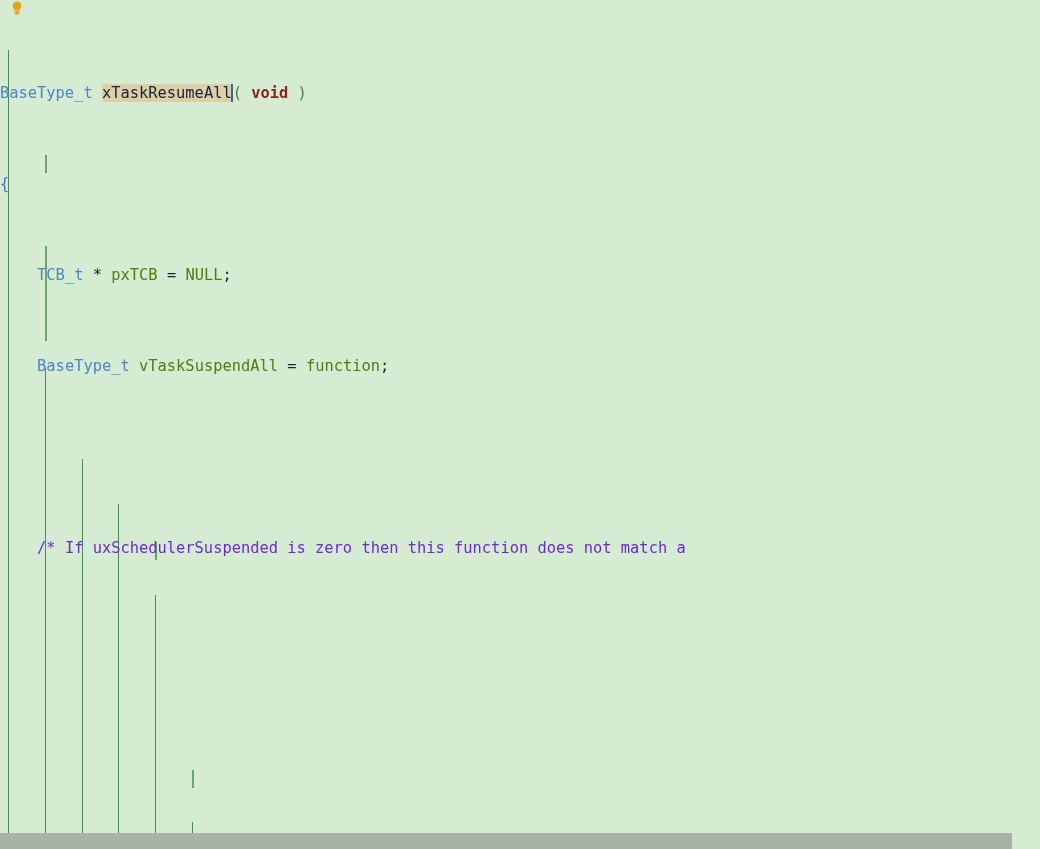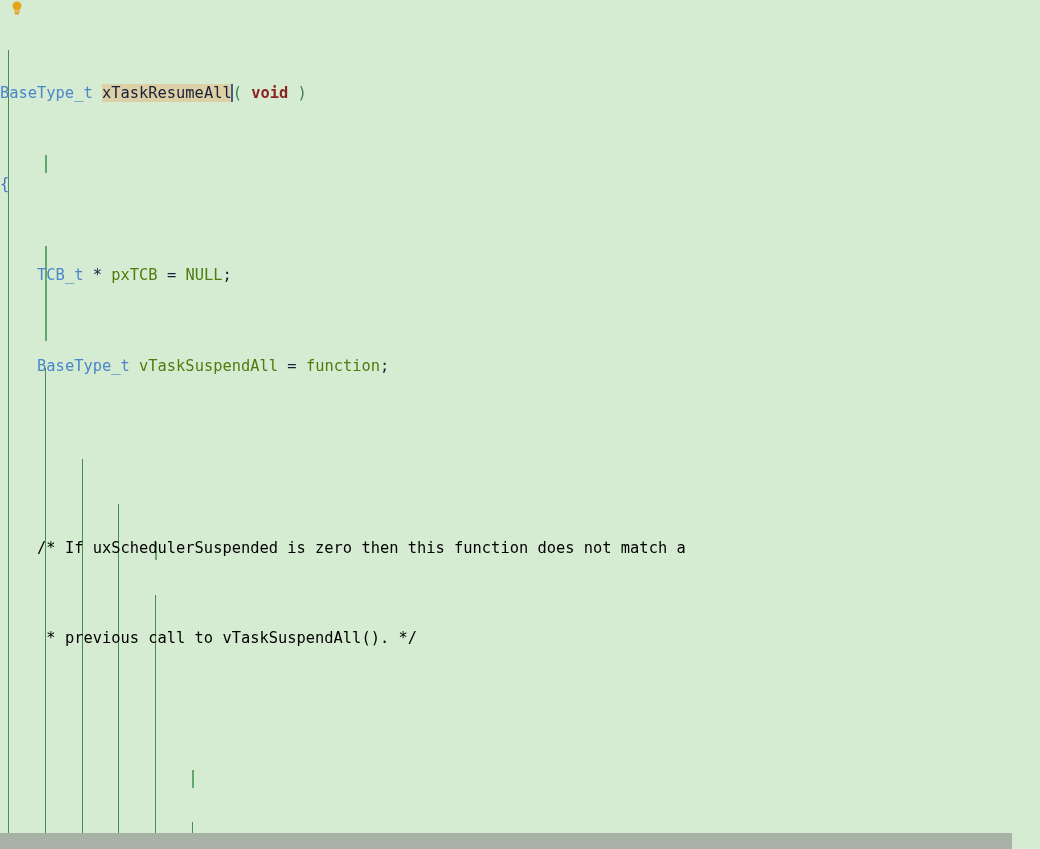--- a/index.html
+++ b/index.html
@@ -59,21 +59,21 @@
     letter-spacing: 0px;
   }
   .line {
     height: 22.72px;
     white-space: pre;
   }
 
   
   .t-type    { color: #4a86c8; }
   .t-kwb     { color: #8b2420; font-weight: bold; }
-  .t-cmt     { color: #000000; }
+  .t-cmt     { color: #6d28d9; }
   .t-paren   { color: #3f7f4f; }
   .t-paren2  { color: #4a6fc8; }
   .t-op      { color: #16213a; }
   .t-id      { color: #4d7c0f; }
 
   
   .sel-highlight {
     background: #ded0a6;
     border-radius: 1px;
   }
@@ -143,21 +143,20 @@
     <div class="line"><span class="t-paren2">{</span></div>
 
     <div class="line">    <span class="t-type">TCB_t</span> <span class="t-op">*</span> <span class="t-id">pxTCB</span> <span class="t-op">=</span> <span class="t-id">NULL</span><span class="t-op">;</span></div>
 
     <div class="line">    <span class="t-type">BaseType_t</span> <span class="t-id">vTaskSuspendAll</span> <span class="t-op">=</span> <span class="t-id">function</span><span class="t-op">;</span></div>
 
     <div class="line"> </div>
 
     <div class="line">    <span class="t-cmt">/* If uxSchedulerSuspended is zero then this function does not match a</span></div>
 
-    <div class="line">    <span class="t-cmt"> * previous call to vTaskSuspendAll(). */</span></div>
 
 
     <div class="line"> </div>
 
     
 
     
 
     
 

